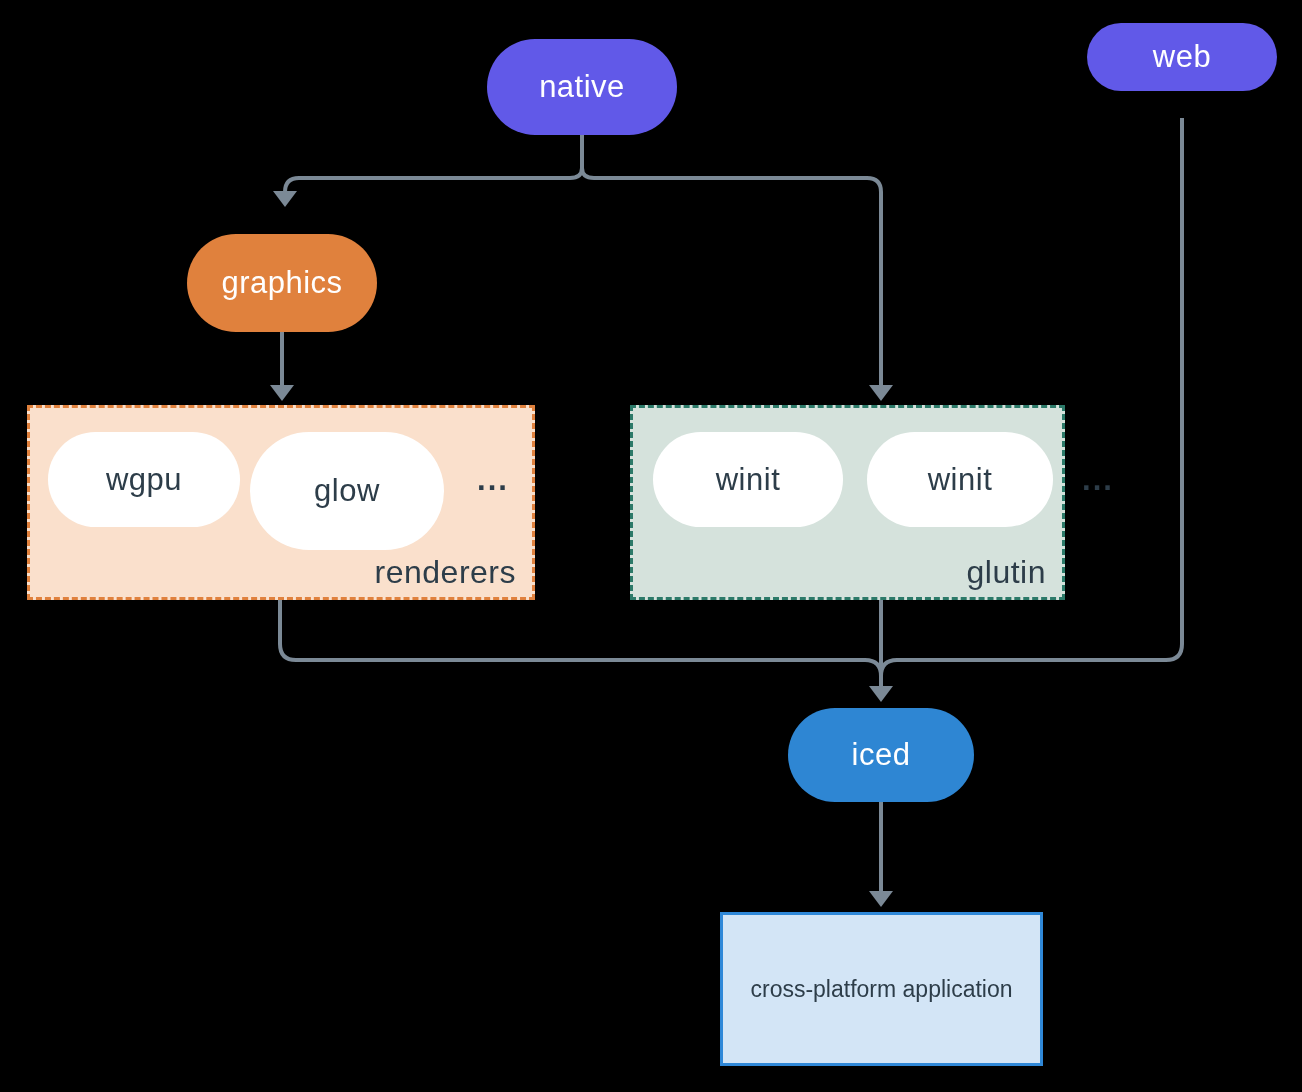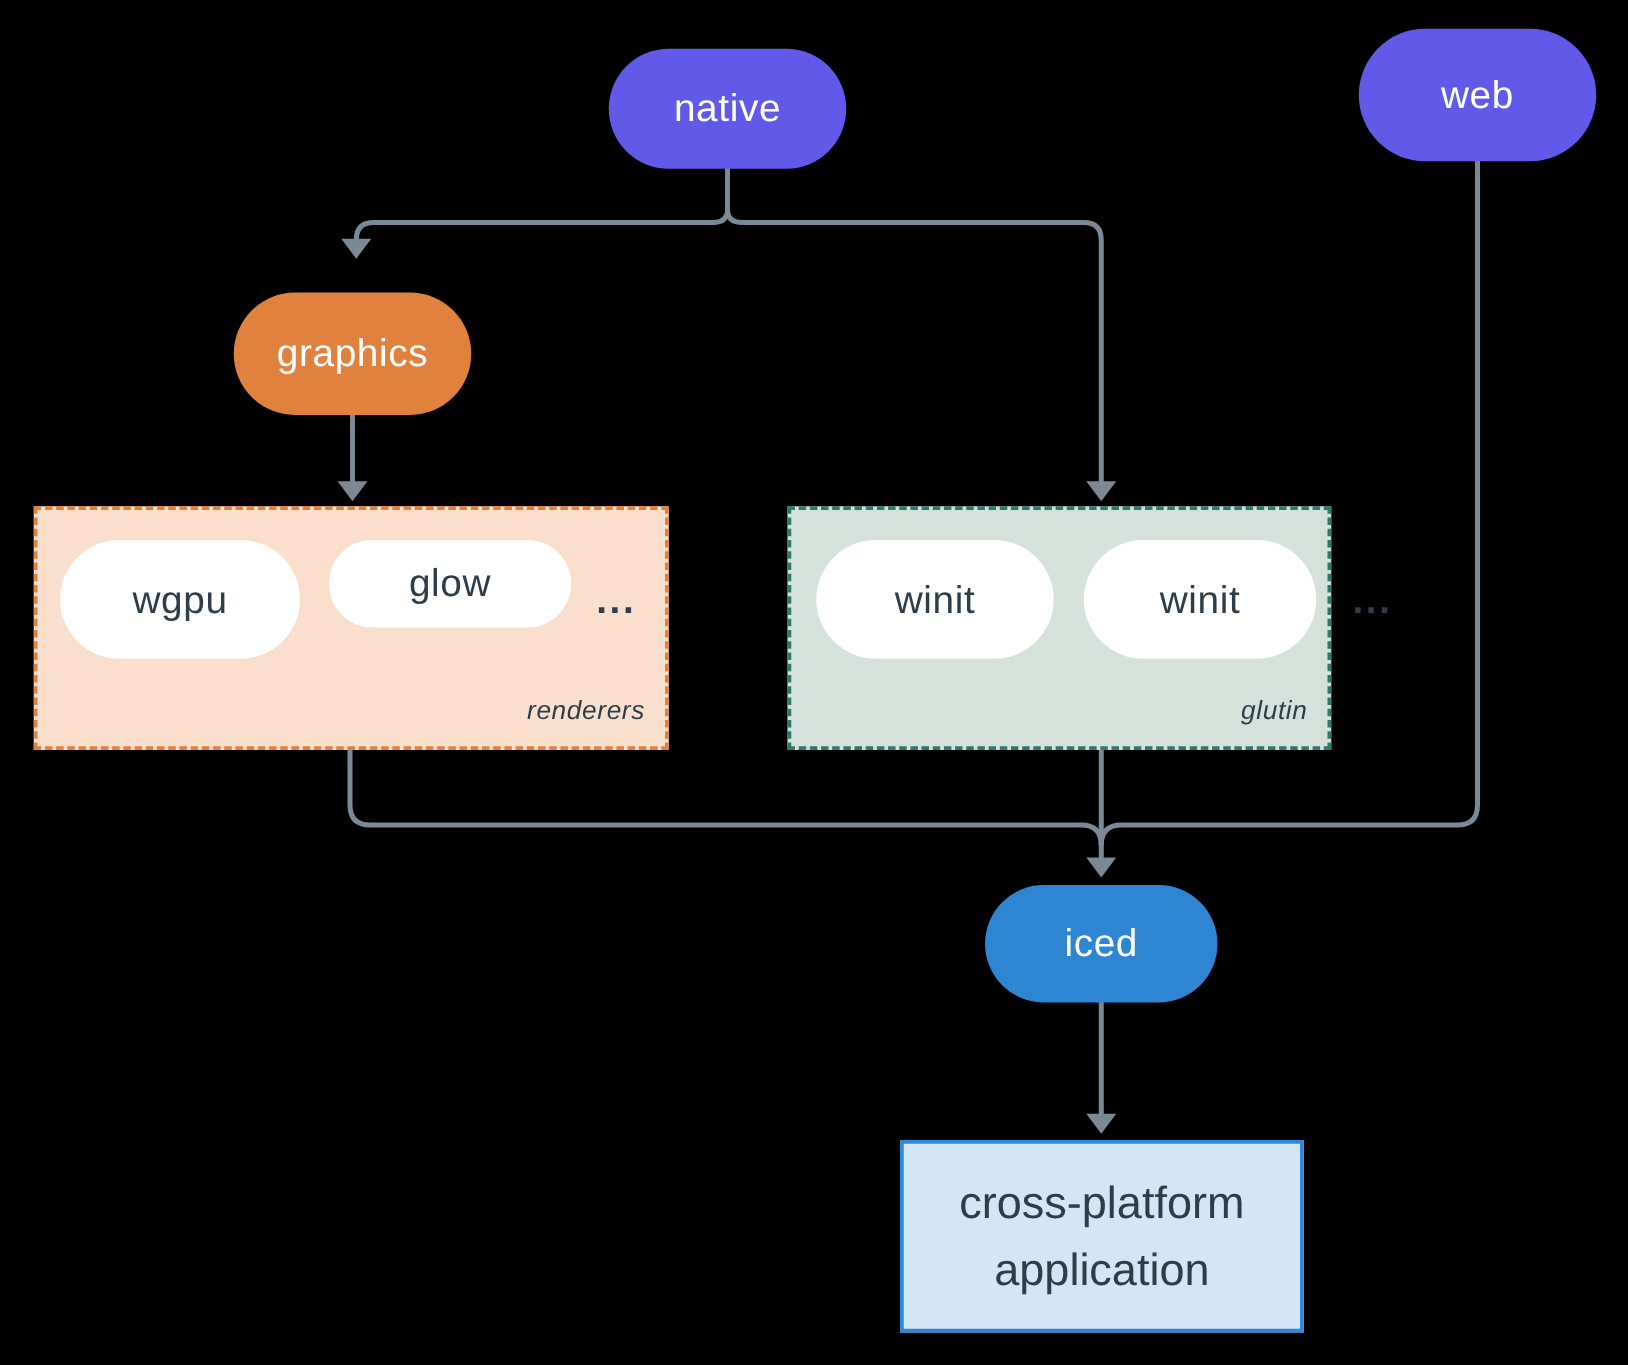--- a/index.html
+++ b/index.html
@@ -36,21 +36,21 @@
     justify-content: center;
     color: var(--pill-text, #fff);
     font-size: 31px;
     letter-spacing: 0.5px;
   }
   .pill-native, .pill-web { background: var(--node-purple, #6159E8); }
   .pill-graphics { background: var(--node-orange, #E0813D); }
   .pill-iced { background: var(--node-blue, #2E86D3); }
 
   .pill-native  { left: 487px; top: 23px;  width: 190px; height: 96px; margin-top: 16px; }
-  .pill-web     { left: 1087px; top: 23px; width: 190px; height: 106px; }
+  .pill-web     { left: 1087px; top: 23px; width: 190px; height: 68px; }
   .pill-graphics{ left: 187px; top: 215px; width: 190px; height: 98px; margin-top: 19px; }
   .pill-iced    { left: 788px; top: 708px; width: 186px; height: 94px; }
 
   .group {
     position: absolute;
     box-sizing: border-box;
   }
   .group-renderers {
     left: 27px; top: 405px; width: 508px; height: 195px;
     background: var(--renderers-fill, #FAE0CC);
@@ -67,59 +67,59 @@
     background: #ffffff;
     border-radius: 999px;
     display: flex;
     align-items: center;
     justify-content: center;
     color: var(--dark-text, #2D3D49);
     font-size: 31px;
     letter-spacing: 0.5px;
   }
   .group-renderers .item-1 { left: 18px;  top: 24px; width: 192px; height: 95px; }
-  .group-renderers .item-2 { left: 233px; top: 24px; width: 194px; height: 70px; }
+  .group-renderers .item-2 { left: 220px; top: 24px; width: 194px; height: 118px; }
   .group-shells    .item-1 { left: 20px;  top: 24px; width: 190px; height: 95px; }
   .group-shells    .item-2 { left: 234px; top: 24px; width: 186px; height: 95px; }
   .ellipsis {
     position: absolute;
     top: 24px;
     height: 95px;
     width: 60px;
     display: flex;
     align-items: center;
     justify-content: center;
     color: var(--dark-text, #2D3D49);
     font-size: 31px;
     font-weight: 600;
     letter-spacing: 2px;
   }
   .group-renderers .ellipsis { left: 433px; }
   .group-shells    .ellipsis { left: 435px; }
   .group-label {
     position: absolute;
     right: 16px;
-    bottom: 16px;
+    bottom: 6px;
     color: var(--dark-text, #2D3D49);
-    font-size: 21px;
+    font-size: 32px;
     letter-spacing: 0.5px;
-    font-style: italic;
   }
   .app-box {
     position: absolute;
     left: 720px; top: 912px;
     width: 323px; height: 154px;
     box-sizing: border-box;
     background: var(--app-fill, #D3E5F6);
     border: 3px solid var(--app-border, #2F88D8);
     display: flex;
     align-items: center;
+    justify-content: center;
     text-align: center;
     color: var(--dark-text, #2D3D49);
-    font-size: 36px;
+    font-size: 23px;
     line-height: 1.5;
     padding: 0 22px;
   }
 </style>
 </head>
 <body>
 
 <div id="stage">
 
   <svg id="edges" viewBox="0 0 1302 1092" xmlns="http://www.w3.org/2000/svg">

